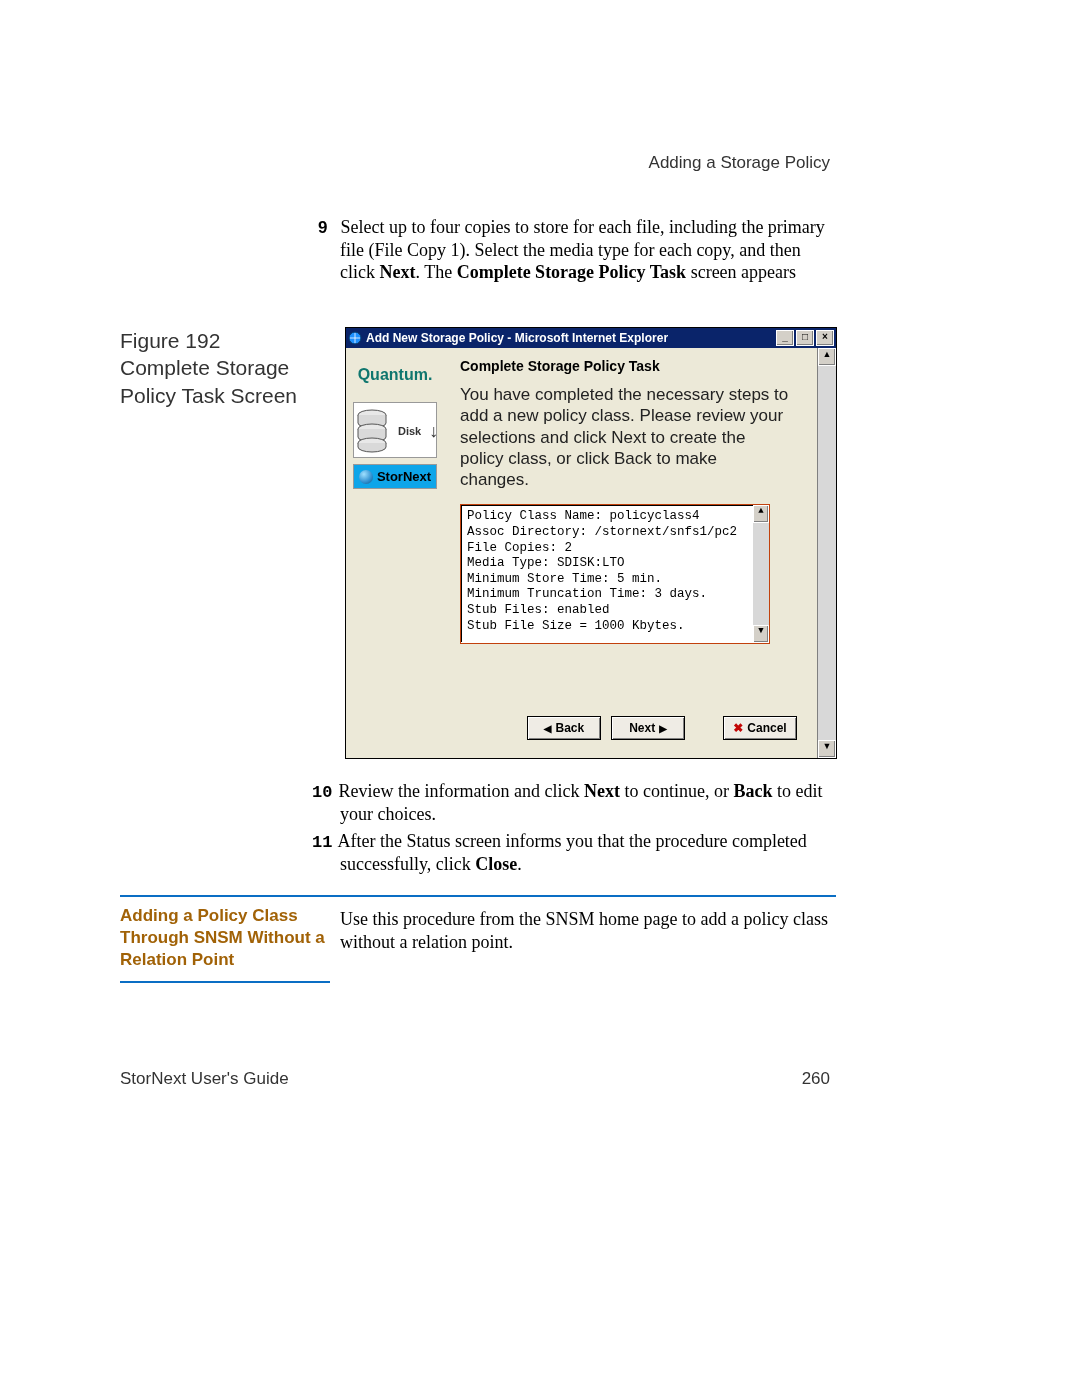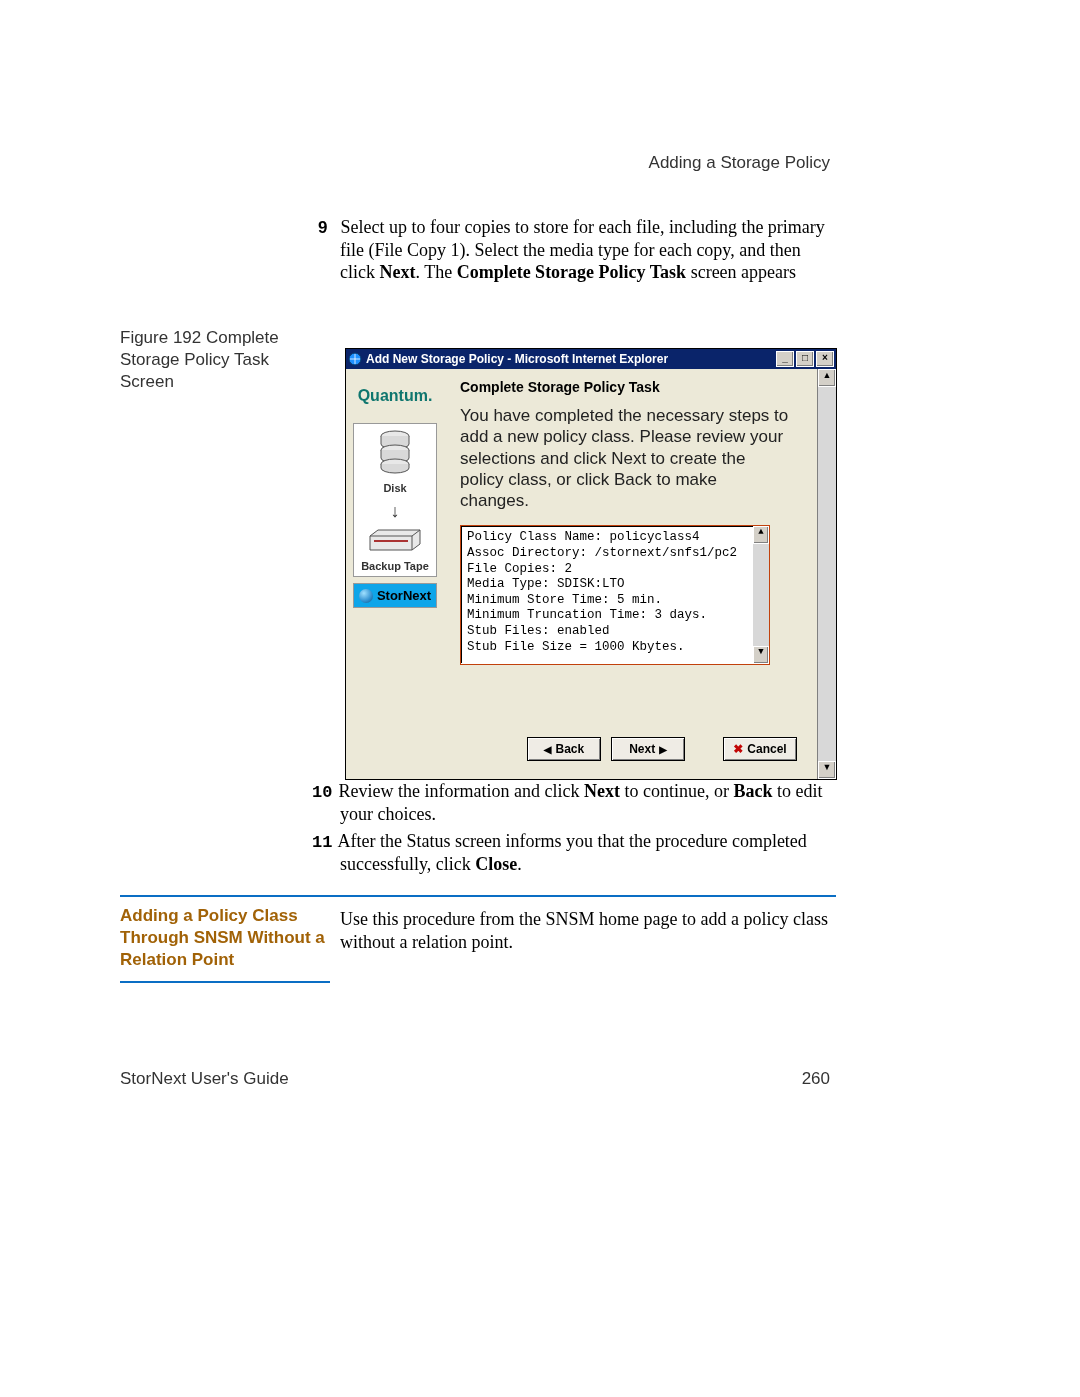--- a/index.html
+++ b/index.html
@@ -61,38 +61,37 @@
     width: 18px;
     margin-left: -22px;
   }
 
   
   .figcap {
     position: absolute;
     left: 120px;
     top: 327px;
     width: 180px;
-    font-size: 17px;
+    font-size: 21px;
     line-height: 1.3;
     color: #333;
   }
 
   
   .shot-wrap {
     position: absolute;
     left: 345px;
     top: 327px;
     width: 492px;
     height: 432px;
     border: 1px solid #000;
     box-sizing: border-box;
     background: #d4d0c8;
     overflow: hidden;
     font-family: Tahoma, Verdana, sans-serif;
-    margin-top: 21px;
   }
   .titlebar {
     position: relative;
     height: 20px;
     background: #0a246a;
     color: #fff;
     font-size: 12px;
     font-weight: bold;
     display: flex;
     align-items: center;
@@ -157,21 +156,20 @@
     font-weight: bold;
     color: #0f766e;
     font-size: 16px;
     margin-bottom: 12px;
   }
   .left-panel .card {
     width: 82px;
     border: 1px solid #999;
     background: #fff;
     display: flex;
-    flex-direction: column;
     align-items: center;
     padding: 6px 0 4px;
     font-size: 11px;
     font-weight: bold;
     color: #333;
     gap: 8px;
   }
   .disk-ico svg { display:block; }
   .tape-ico svg { display:block; }
   .arrow-down {

